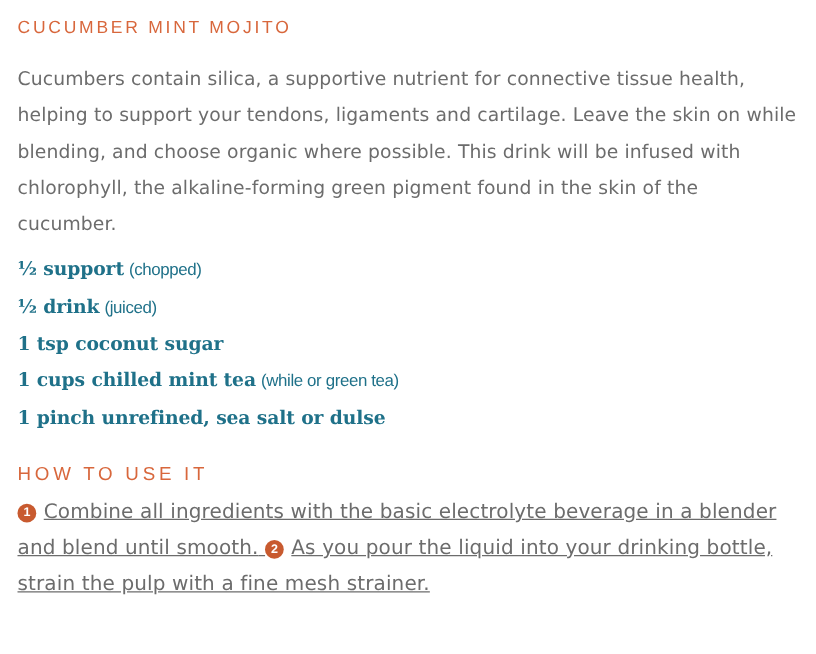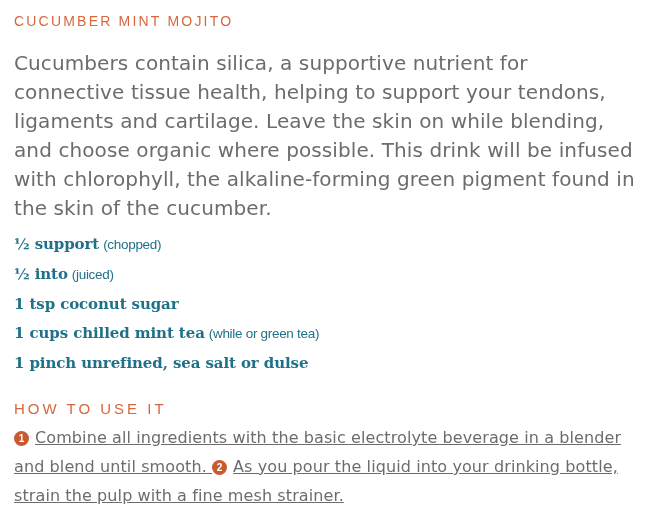--- a/index.html
+++ b/index.html
@@ -24,21 +24,21 @@
     font-weight: 400;
     letter-spacing: 2.2px;
     line-height: 21px;
     color: #d8673c;
     text-transform: uppercase;
   }
   
   .body-copy {
     margin: 17px 0 0 0;
     font-family: "DejaVu Sans", sans-serif;
-    font-size: 20px;
+    font-size: 15px;
     font-weight: 400;
     line-height: 29px;
     letter-spacing: 0.1px;
     color: #6c6c6c;
   }
   
   .section-heading {
     margin: 22px 0 0 0;
     font-family: "Liberation Sans", sans-serif;
     font-size: 15px;
@@ -108,21 +108,21 @@
   <h1 class="recipe-title">CUCUMBER MINT MOJITO</h1>
 
   <p class="body-copy">Cucumbers contain silica, a supportive nutrient for connective tissue health, helping to support your tendons, ligaments and cartilage. Leave the skin on while blending, and choose organic where possible. This drink will be infused with chlorophyll, the alkaline-forming green pigment found in the skin of the cucumber.</p>
 
 
   <ul class="ingredients">
     <li>
       <span>½ support</span><span class="ingredient-note">(chopped)</span>
     </li>
     <li>
-      <span>½ into</span><span class="ingredient-note">(juiced)</span>
+      <span>½ drink</span><span class="ingredient-note">(juiced)</span>
     </li>
     <li>
       <span>1 tsp coconut sugar</span><span class="ingredient-note"></span>
     </li>
     <li>
       <span>1 cups chilled mint tea</span><span class="ingredient-note">(while or green tea)</span>
     </li>
     <li>
       <span>1 pinch unrefined, sea salt or dulse</span><span class="ingredient-note"></span>
     </li>

